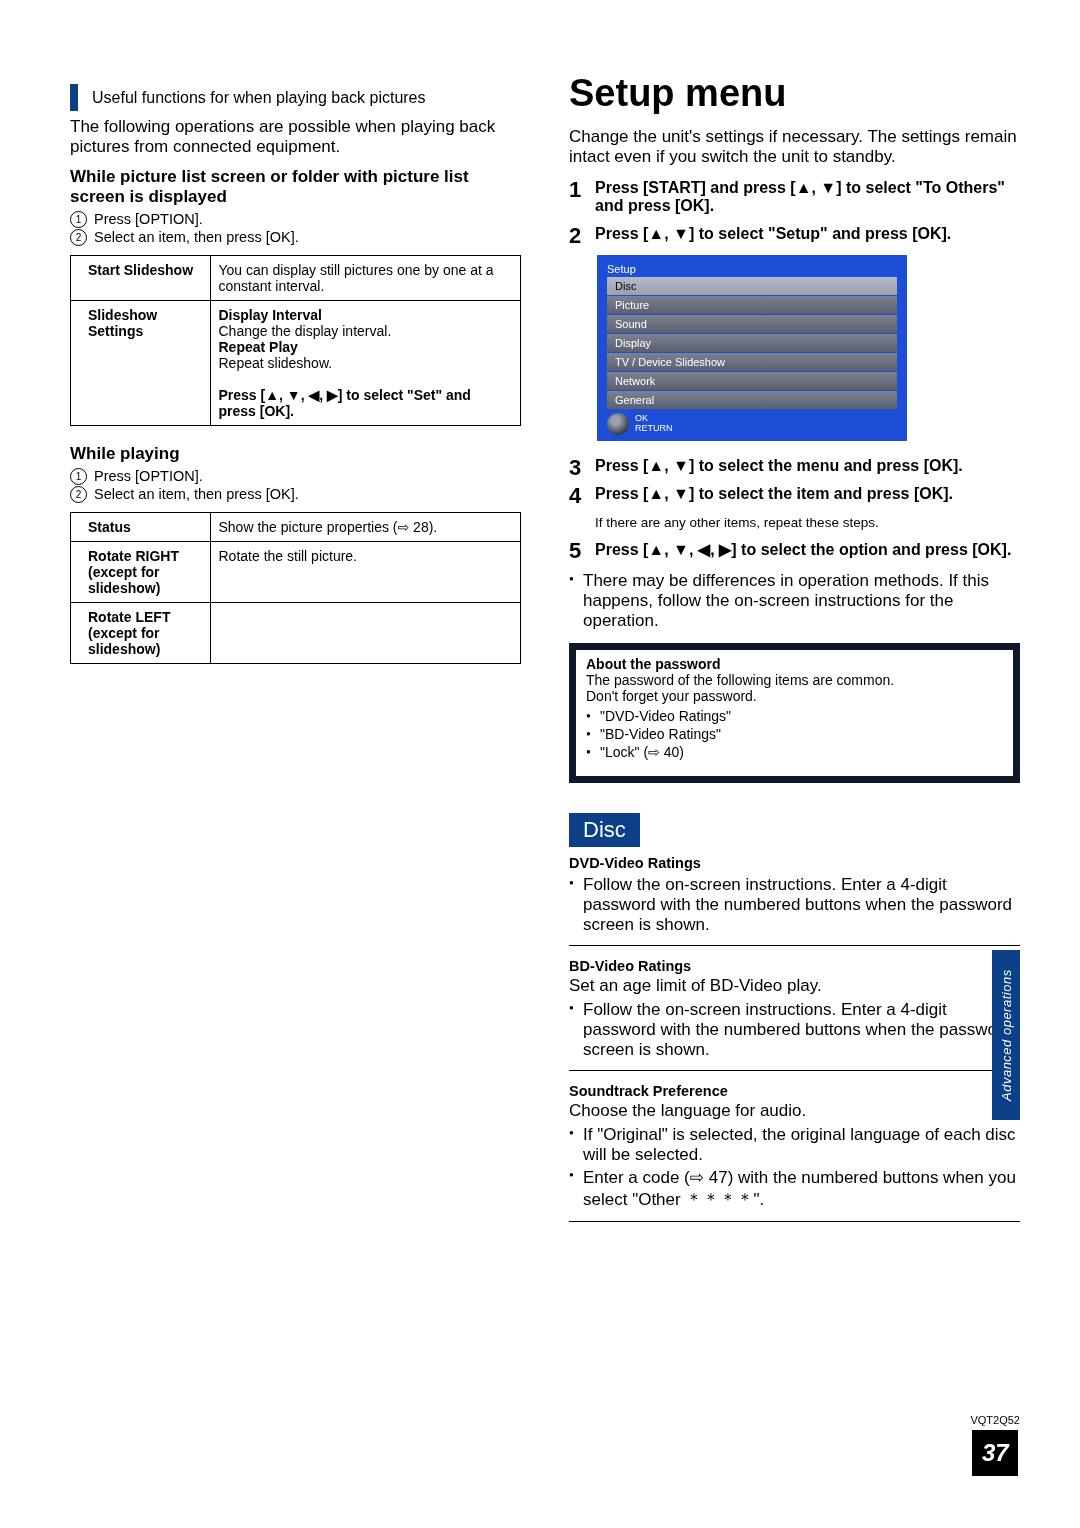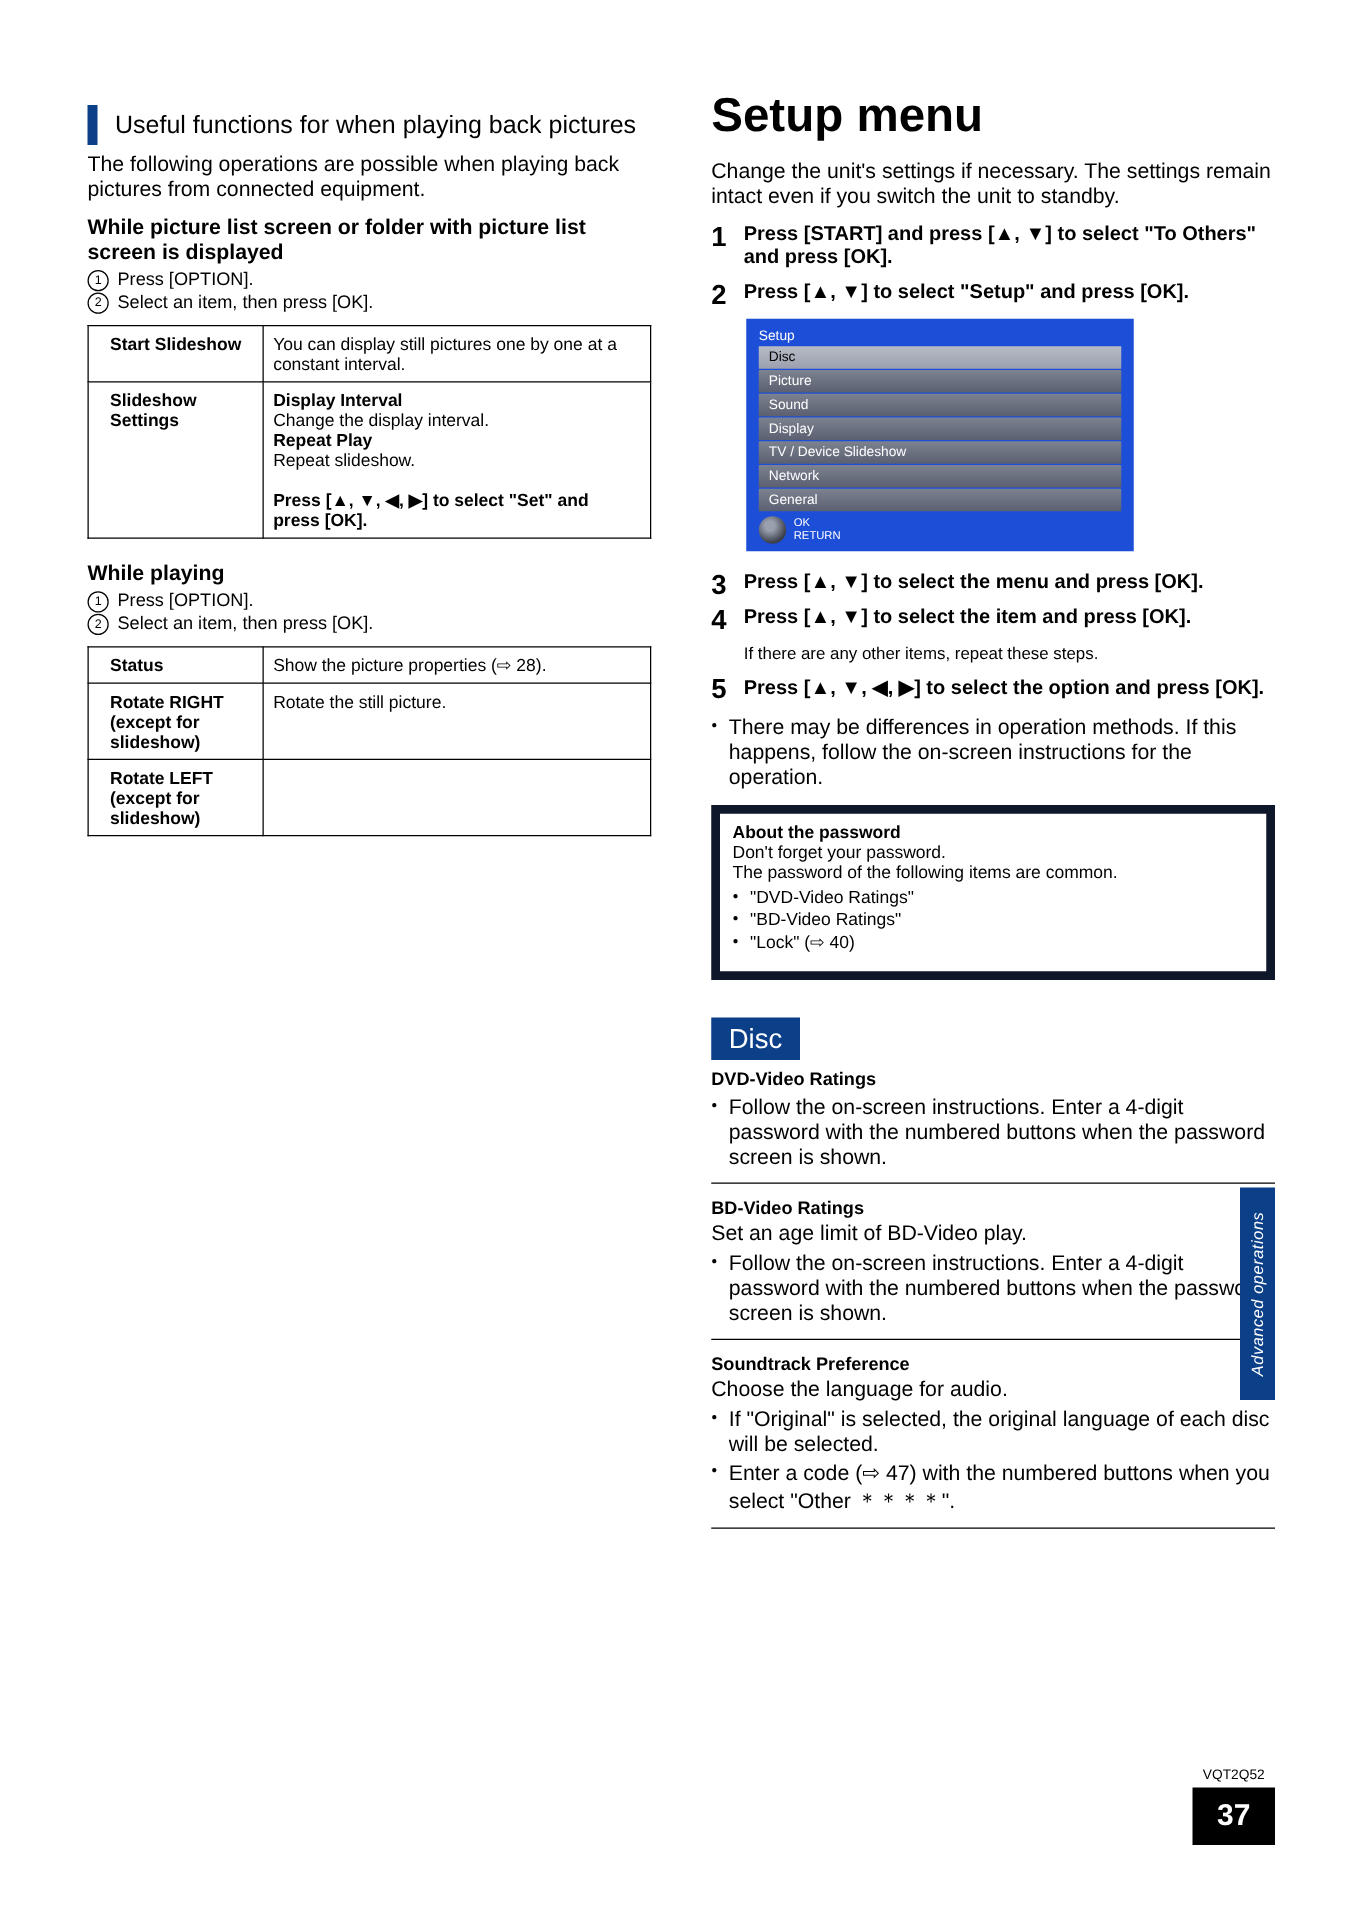--- a/index.html
+++ b/index.html
@@ -18,21 +18,21 @@
     padding: 72px 60px 40px 70px;
     gap: 48px;
   }
   .col {
     flex: 1;
     min-width: 0;
   }
   .bluebar-h2 {
     border-left: 8px solid #0b3f88;
     padding: 4px 0 4px 14px;
-    font-size: 20px;
+    font-size: 16px;
     line-height: 1.2;
     margin: 12px 0 6px 0;
   }
   .bluebar-h2.bg {
     background: #0b3f88;
     color: #fff;
     font-size: 22px;
     padding: 4px 14px;
     border-left: none;
     display: inline-block;
@@ -202,30 +202,31 @@
   }
 
   .footer {
     position: absolute;
     right: 60px;
     bottom: 52px;
     text-align: center;
   }
   .footer .code { font-size: 11px; color: #000; }
   .pnum {
-    width: 66px;
+    width: 46px;
     height: 46px;
     background: #000;
     color: #fff;
     font-weight: bold;
     font-size: 24px;
     margin: 4px auto 0 auto;
     display: flex;
     align-items: center;
     justify-content: center;
+    font-style: italic;
   }
 </style>
 </head>
 <body>
 
 <div class="page">
 
   <div class="col">
     <div class="bluebar-h2">Useful functions for when playing back pictures</div>
     <p class="small">The following operations are possible when playing back pictures from connected equipment.</p>
@@ -305,22 +306,22 @@
         <span class="aux">If there are any other items, repeat these steps.</span></li>
       <li><span class="sn">5</span><span>Press [▲, ▼, ◀, ▶] to select the option and press [OK].</span></li>
     </ol>
 
     <ul class="dot-list small">
       <li>There may be differences in operation methods. If this happens, follow the on-screen instructions for the operation.</li>
     </ul>
 
     <div class="infobox">
       <div class="bold">About the password</div>
+      <div>The password of the following items are common.</div>
       <div>Don't forget your password.</div>
-      <div>The password of the following items are common.</div>
       <ul class="dot-list">
         <li>"DVD-Video Ratings"</li>
         <li>"BD-Video Ratings"</li>
         <li>"Lock" (⇨ 40)</li>
       </ul>
     </div>
 
     <div><span class="bluebar-h2 bg">Disc</span></div>
 
     <div id="disc-sections">

